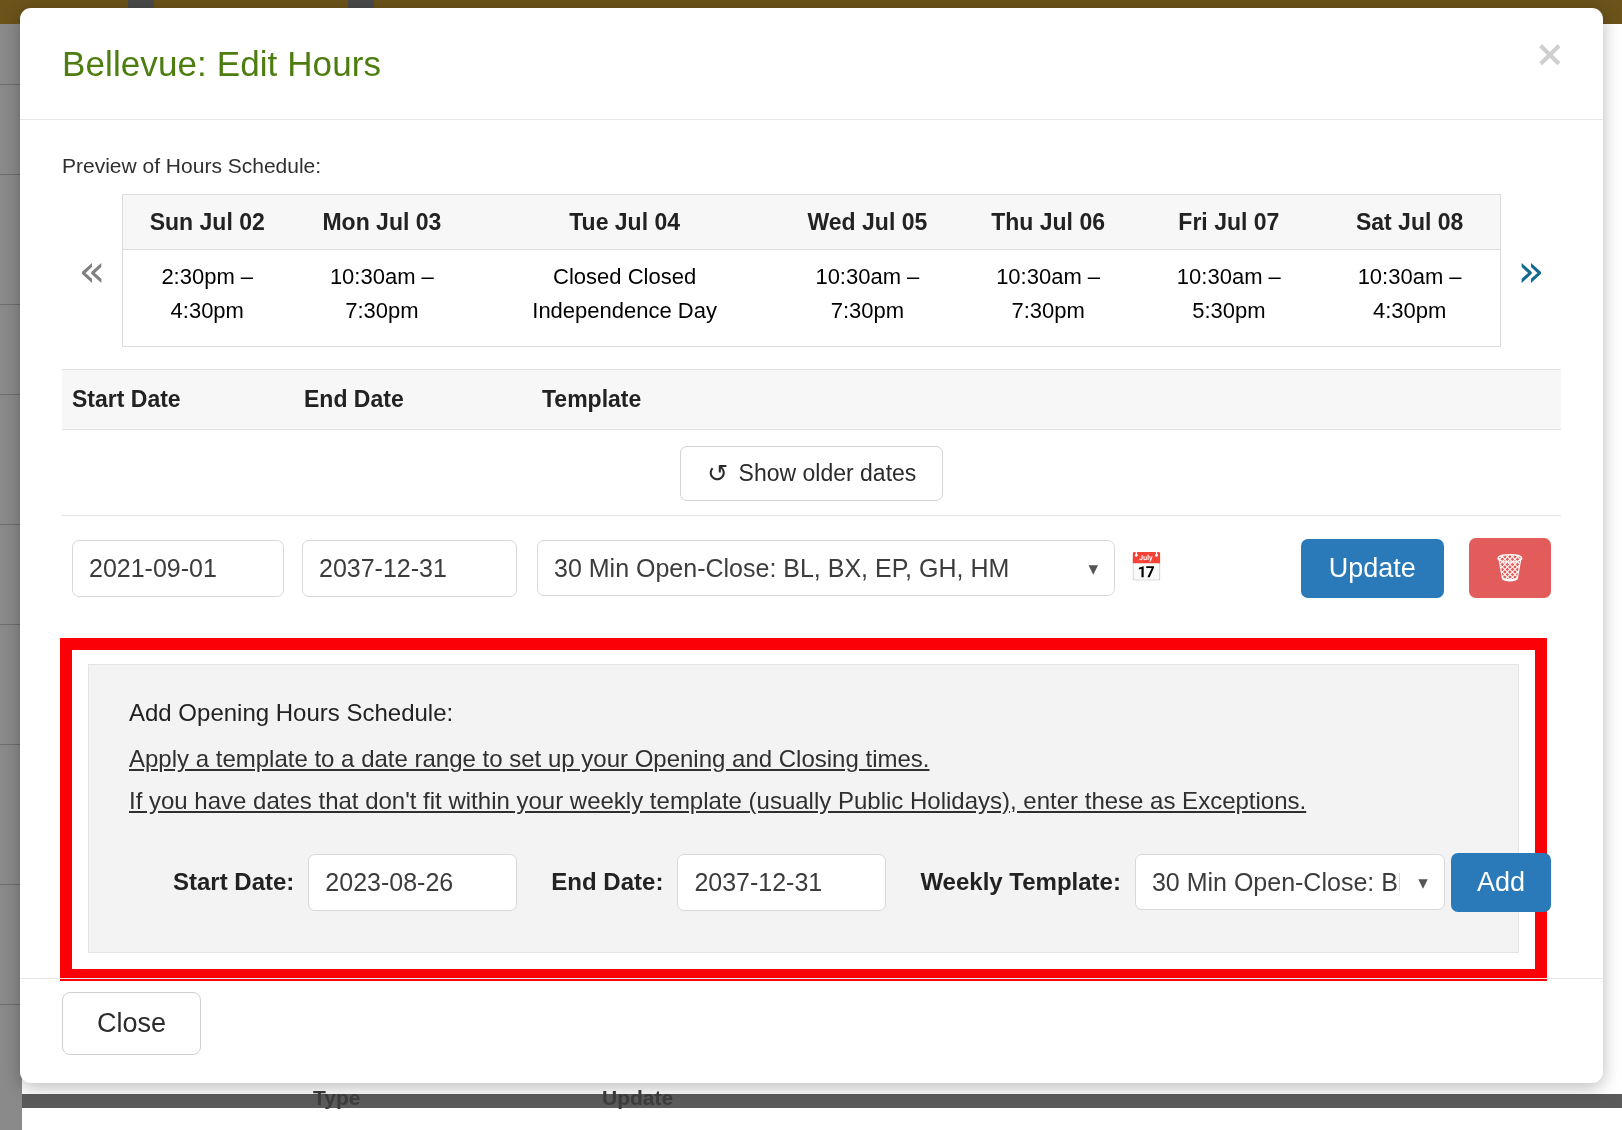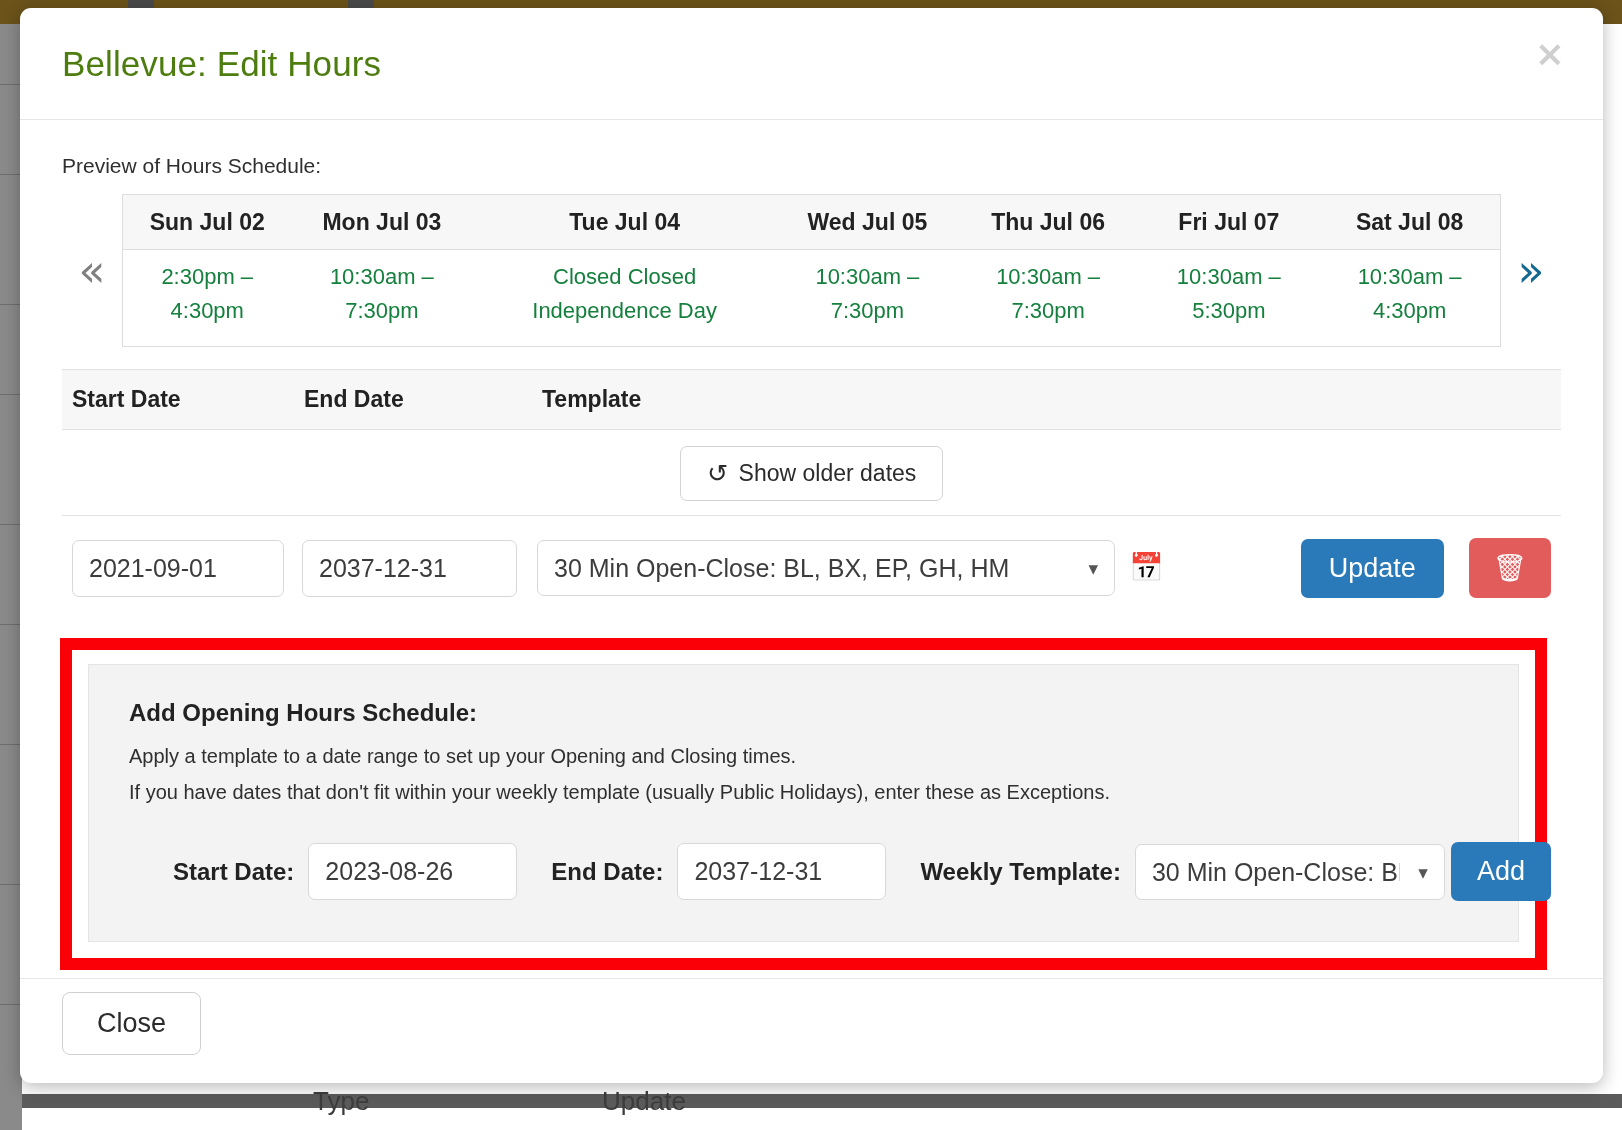--- a/index.html
+++ b/index.html
@@ -38,22 +38,22 @@
   }
   .bg-left-strip .rule {
     position: absolute;
     left: 0; width: 22px;
     height: 1px;
     background: #6e6e6e;
   }
   .bg-ghost {
     position: absolute;
     color: #3d3d3d;
-    font-weight: normal;
-    font-size: 26px;
+    font-weight: bold;
+    font-size: 21px;
     white-space: nowrap;
   }
   .bg-rowbar {
     position: absolute;
     left: 22px;
     width: 1600px;
     height: 14px;
     background: #5b5b5b;
   }
   .bg-sliver {
@@ -141,21 +141,21 @@
     background: #f7f7f7;
     font-size: 23px;
     color: #222;
     padding: 14px 4px 13px;
     font-weight: bold;
     border-bottom: 1px solid #dcdcdc;
     text-align: center;
   }
   .week-table td {
     font-size: 22px;
-    color: #15803d;
+    color: #000000;
     padding: 10px 12px 18px;
     text-align: center;
     vertical-align: top;
     line-height: 1.55;
   }
 
   
   .sched-head {
     display: flex;
     background: #f7f7f7;
@@ -285,29 +285,30 @@
     background: #ffffff;
     padding: 14px 16px 16px;
   }
   .add-panel {
     background: #f3f3f3;
     border: 1px solid #e4e4e4;
     padding: 34px 40px 40px;
   }
   .add-title {
     font-size: 24px;
-    font-weight: bold;
+    font-weight: normal;
     color: #222;
     margin-bottom: 16px;
   }
   .add-desc {
-    font-size: 20px;
+    font-size: 24px;
     color: #2f2f2f;
     margin-bottom: 9px;
     line-height: 1.35;
+    text-decoration: underline;
   }
   .add-form {
     display: flex;
     align-items: center;
     margin-top: 36px;
     margin-left: 44px;
   }
   .fld-label {
     font-size: 24px;
     font-weight: bold;

